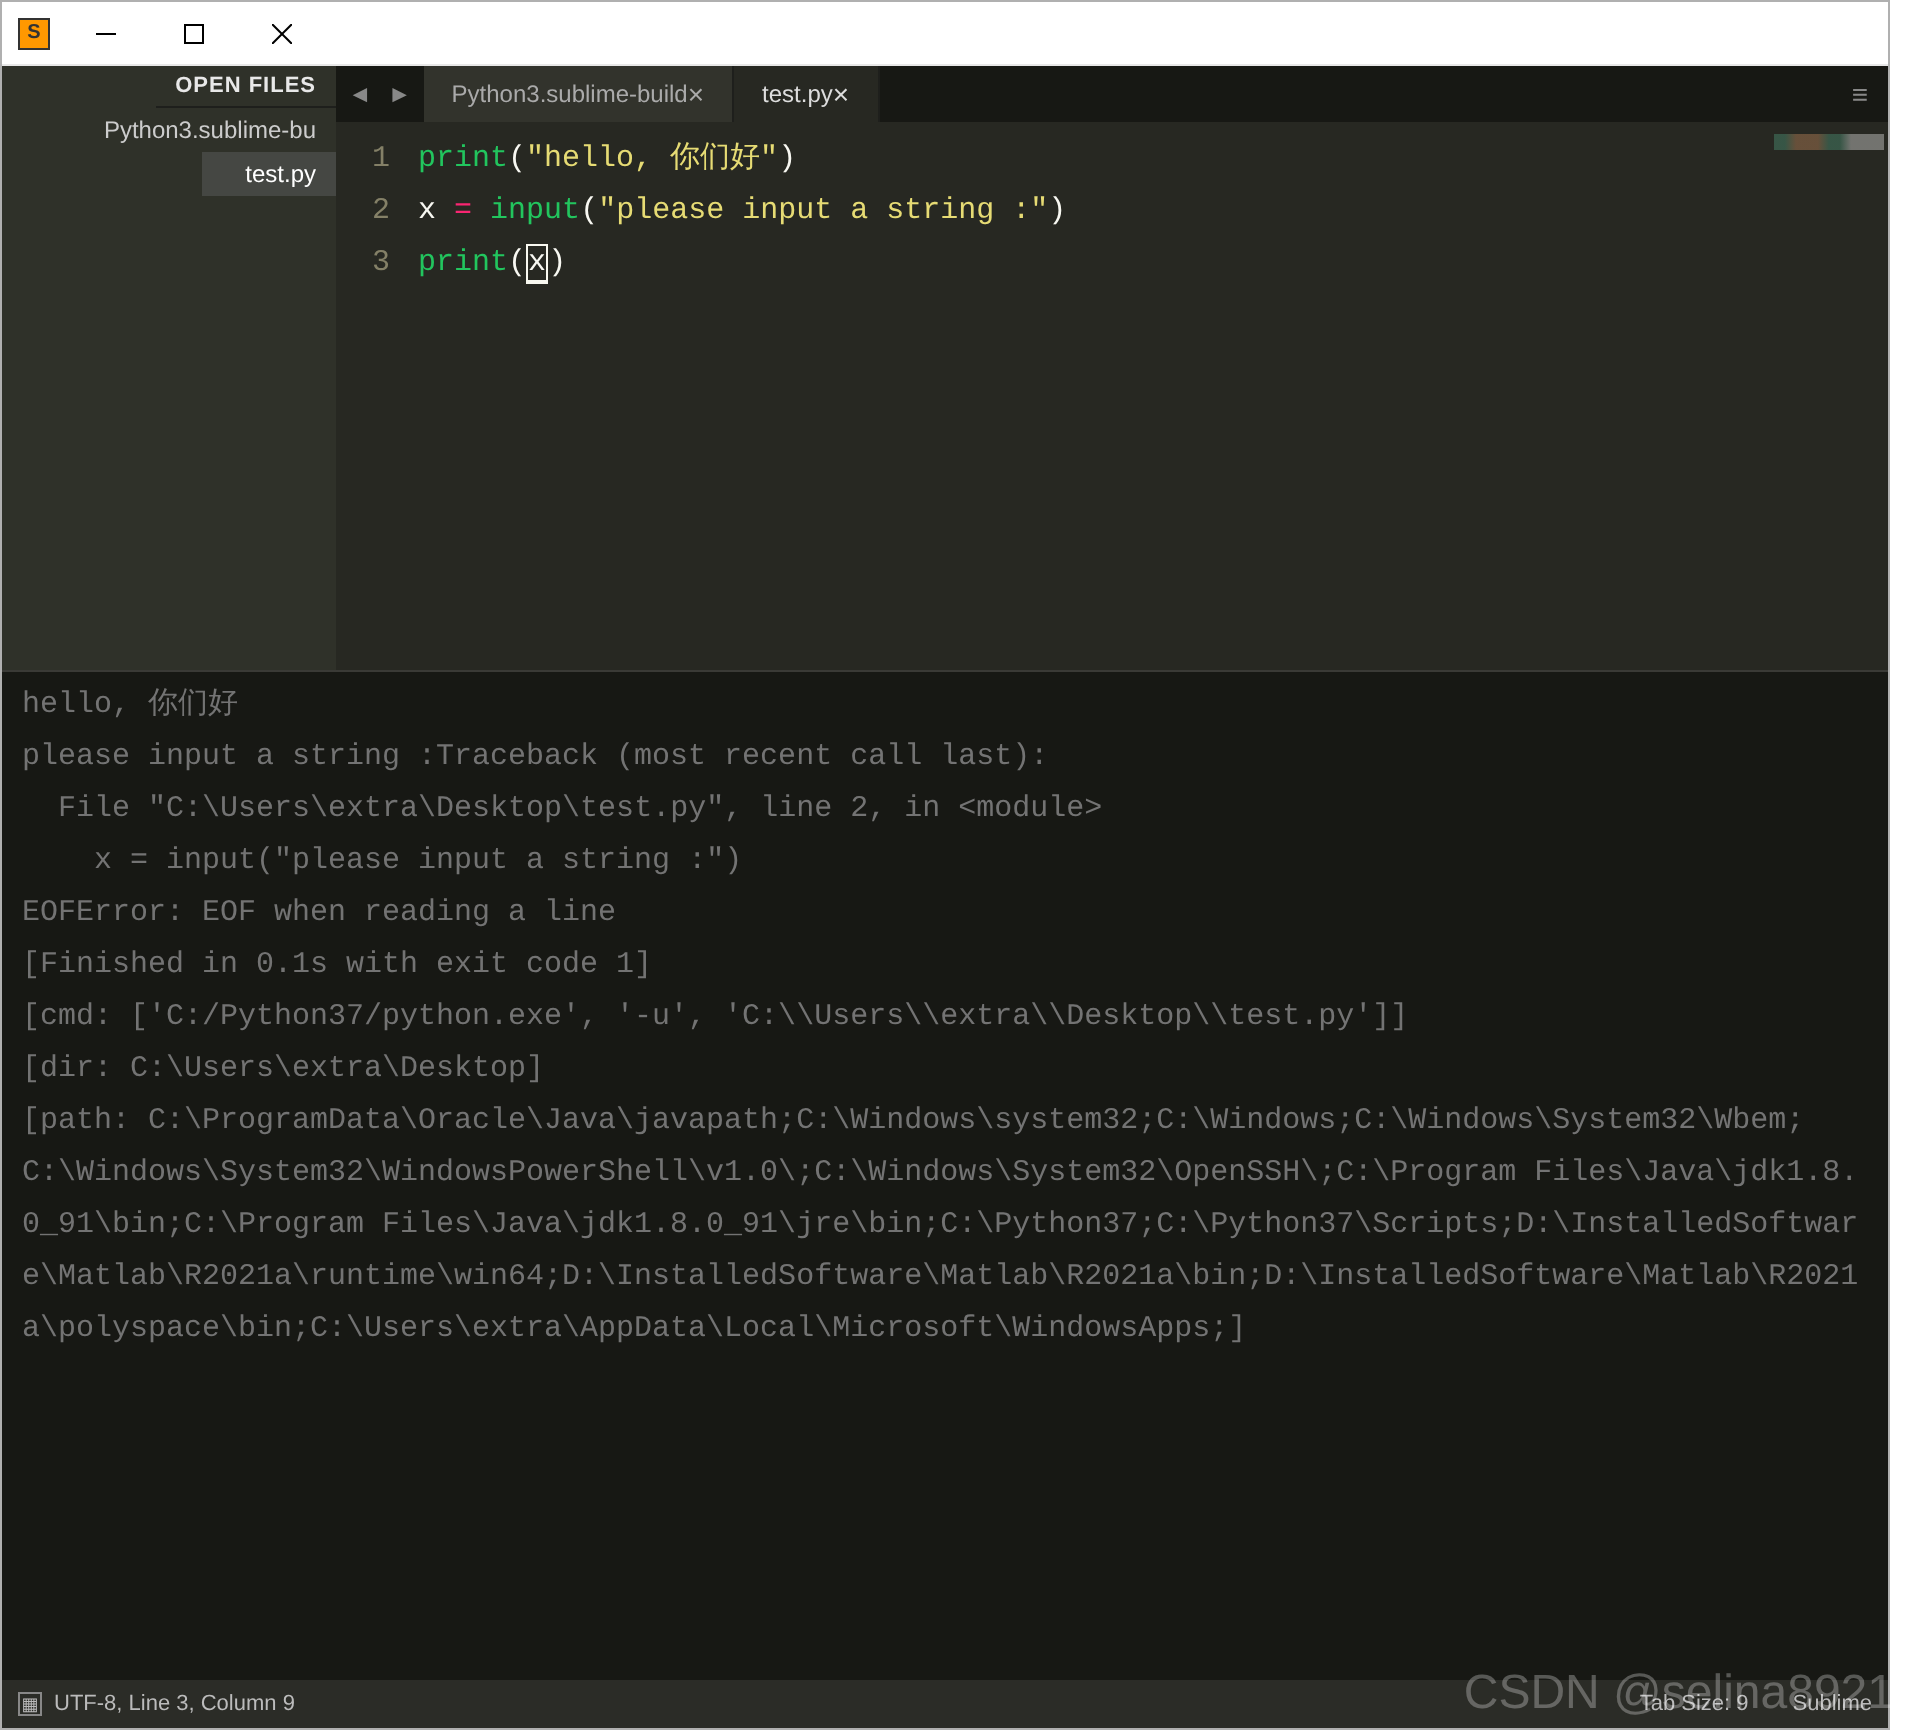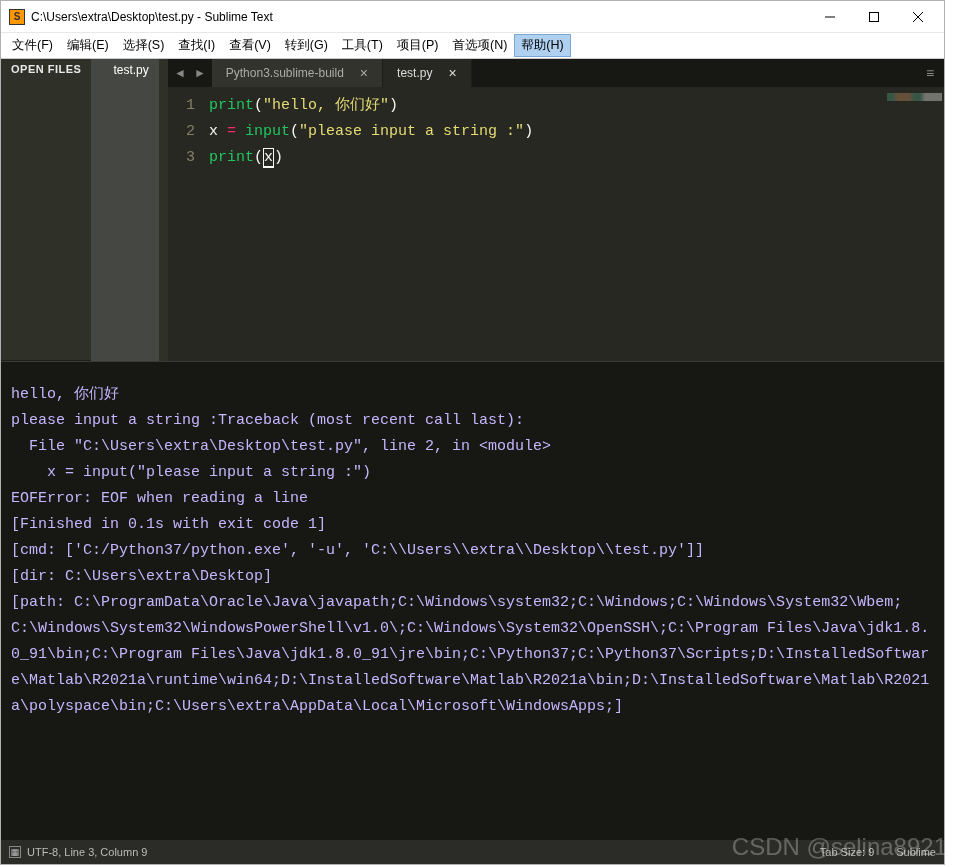--- a/index.html
+++ b/index.html
@@ -14,104 +14,92 @@
 .titlebar .winbtn { width: 44px; height: 30px; display: flex; align-items: center; justify-content: center; font-size: 14px; cursor: default; }
 
 .menubar { height: 26px; display: flex; align-items: center; padding: 0 4px; background: #fff; border-bottom: 1px solid #ccc; }
 .menubar .menu { font-size: 12.5px; padding: 3px 7px; cursor: default; }
 .menubar .menu.active { background: #b0d0f0; border: 1px solid #7aa8d4; padding: 2px 6px; }
 
 .workspace { flex: 1; display: flex; flex-direction: column; background: #272822; min-height: 0; }
 
 .top-panel { display: flex; height: 302px; min-height: 0; }
 
-.sidebar { width: 167px; background: #2f3129; display: flex; flex-direction: row; font-size: 12px; color: #ccc; }
+.sidebar { width: 167px; background: #2f3129; display: flex; flex-direction: column; font-size: 12px; color: #ccc; align-items: flex-end; }
 .sidebar-header { background: #2f3129; padding: 4px 10px; font-size: 11px; font-weight: bold; letter-spacing: 0.5px; color: #e8e8e8; border-bottom: 1px solid #1e1f1c; }
 .sidebar .file { padding: 4px 10px 4px 22px; font-size: 12px; color: #ccc; white-space: nowrap; overflow: hidden; cursor: default; }
 .sidebar .file.active { background: #454743; color: #fff; }
 
 .editor-panel { flex: 1; display: flex; flex-direction: column; background: #272822; min-width: 0; }
 
 .tabrow { display: flex; align-items: stretch; background: #171814; height: 28px; }
 .tabnav { display: flex; align-items: center; padding: 0 6px; color: #888; font-size: 12px; gap: 8px; }
-.tab { display: flex; align-items: center; padding: 0 14px; font-size: 12px; color: #aaa; background: #32332c; cursor: default; gap: 16px; border-right: 1px solid #1e1f1c; }
+.tab { display: flex; align-items: center; padding: 0 14px; font-size: 12px; color: #aaa; background: #32332c; cursor: default; border-right: 1px solid #1e1f1c; }
 .tab.active { background: #272822; color: #ddd; }
 .tab .close { font-size: 14px; cursor: default; }
 .tab-spacer { flex: 1; }
 .tab-menu { display:flex; align-items:center; justify-content:center; width:28px; color:#888; font-size:14px; cursor:default; }
 
 .editor { flex: 1; display: flex; background: #272822; font-family: Consolas, "Courier New", monospace; font-size: 15px; position: relative; }
 .gutter { background: #272822; color: #848067; text-align: right; padding: 6px 14px 6px 18px; line-height: 26px; user-select: none; }
 .code { flex: 1; padding: 6px 0; line-height: 26px; white-space: pre; color: #f8f8f2; position: relative; }
 .minimap { width: 70px; background: #272822; position: relative; }
 .minimap-blob { position: absolute; top: 6px; right: 2px; width: 55px; height: 8px; background: linear-gradient(90deg,#5a8 0 10%, #d96 20% 40%, #5a8 50% 60%, #fff 70% 80%); opacity: 0.35; }
 .t-fn { color: #22c55e; }
 .t-op { color: #f92672; }
 .t-var { color: #f8f8f2; }
 .t-str { color: #e6db74; }
 .t-par { color: #f8f8f2; }
 .cursor-box { border: 1px solid #f8f8f0; border-bottom: 2px solid #f8f8f0; }
 
-.console { flex: 1; background: #171814; color: #c4b5fd; font-family: Consolas, "Courier New", monospace; font-size: 15px; line-height: 26px; padding: 20px 10px; white-space: pre-wrap; word-break: break-all; overflow: hidden; border-top: 1px solid #3a3a36; }
+.console { flex: 1; background: #171814; color: #737373; font-family: Consolas, "Courier New", monospace; font-size: 15px; line-height: 26px; padding: 4px 10px; white-space: pre-wrap; word-break: break-all; overflow: hidden; border-top: 1px solid #3a3a36; }
 
 .statusbar { height: 24px; background: #2b2c27; color: #bbb; font-size: 11px; display: flex; align-items: center; padding: 0 8px; }
 .statusbar .sb-left { display: flex; align-items: center; gap: 6px; }
 .statusbar .sb-icon { border: 1px solid #888; width: 12px; height: 12px; display:flex; align-items:center; justify-content:center; font-size:9px;}
 .statusbar .spacer { flex: 1; }
 .statusbar .sb-item { margin-left: 22px; }
 
 .watermark { position: absolute; right: 12px; bottom: 6px; font-size: 24px; color: rgba(255,255,255,0.28); font-family: "Segoe UI", sans-serif; pointer-events: none; }
 </style>
 </head>
 <body>
 
 <div class="window">
 
   <div class="titlebar">
     <div class="app-icon">S</div>
-    <div class="title">C:\Users\extra\Desktop\test.py - Sublime Text</div>
     <div class="winbtns">
       <div class="winbtn">
         <svg width="10" height="10" viewBox="0 0 10 10">
             <line x1="0" y1="5" x2="10" y2="5" stroke="#000" stroke-width="1"></line>
           </svg>
       </div>
       <div class="winbtn">
         <svg width="10" height="10" viewBox="0 0 10 10">
             <rect x="0.5" y="0.5" width="9" height="9" fill="none" stroke="#000" stroke-width="1"></rect>
           </svg>
       </div>
       <div class="winbtn">
         <svg width="10" height="10" viewBox="0 0 10 10">
             <line x1="0" y1="0" x2="10" y2="10" stroke="#000" stroke-width="1"></line>
             <line x1="10" y1="0" x2="0" y2="10" stroke="#000" stroke-width="1"></line>
           </svg>
       </div>
     </div>
   </div>
 
-  <div class="menubar">
-    <div class="menu">文件(F)</div>
-    <div class="menu">编辑(E)</div>
-    <div class="menu">选择(S)</div>
-    <div class="menu">查找(I)</div>
-    <div class="menu">查看(V)</div>
-    <div class="menu">转到(G)</div>
-    <div class="menu">工具(T)</div>
-    <div class="menu">项目(P)</div>
-    <div class="menu">首选项(N)</div>
-    <div class="menu active">帮助(H)</div>
-  </div>
 
   <div class="workspace">
 
     <div class="top-panel">
 
       <div class="sidebar">
         <div class="sidebar-header">OPEN FILES</div>
+        <div class="file">Python3.sublime-bu</div>
         <div class="file active">test.py</div>
       </div>
 
       <div class="editor-panel">
 
         <div class="tabrow">
           <div class="tabnav">
             <span>◄</span>
             <span>►</span>
           </div>

